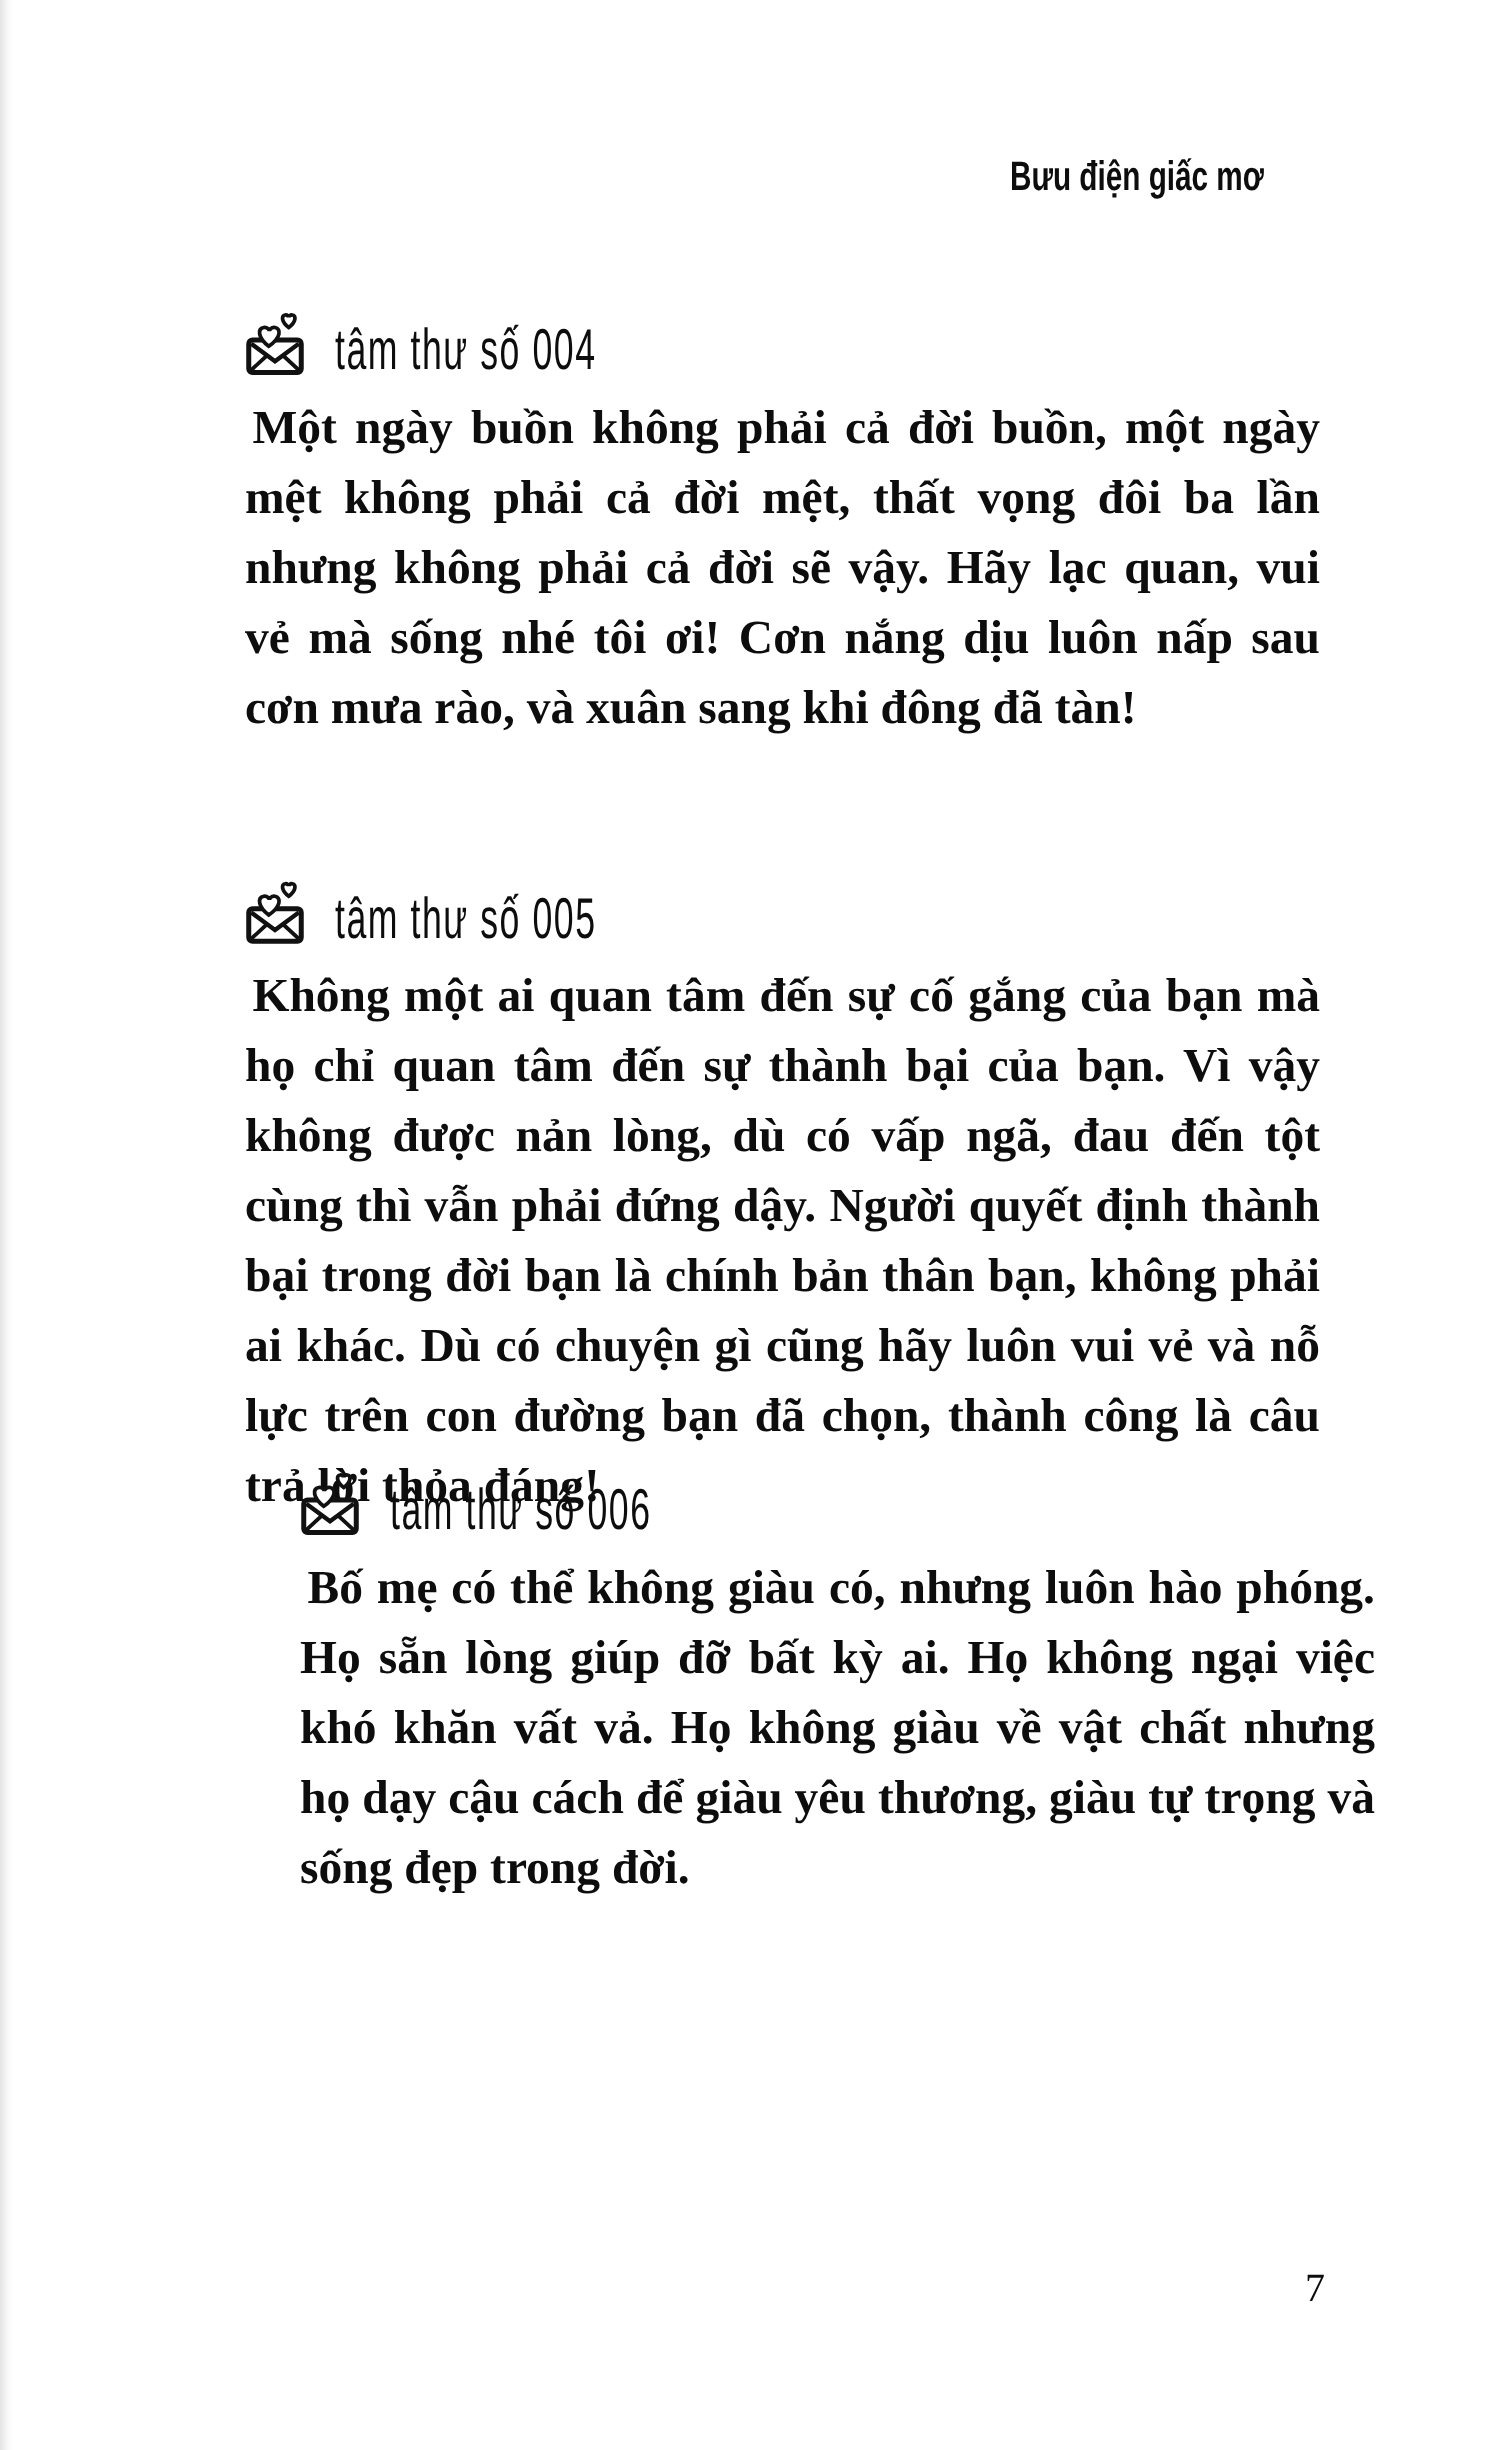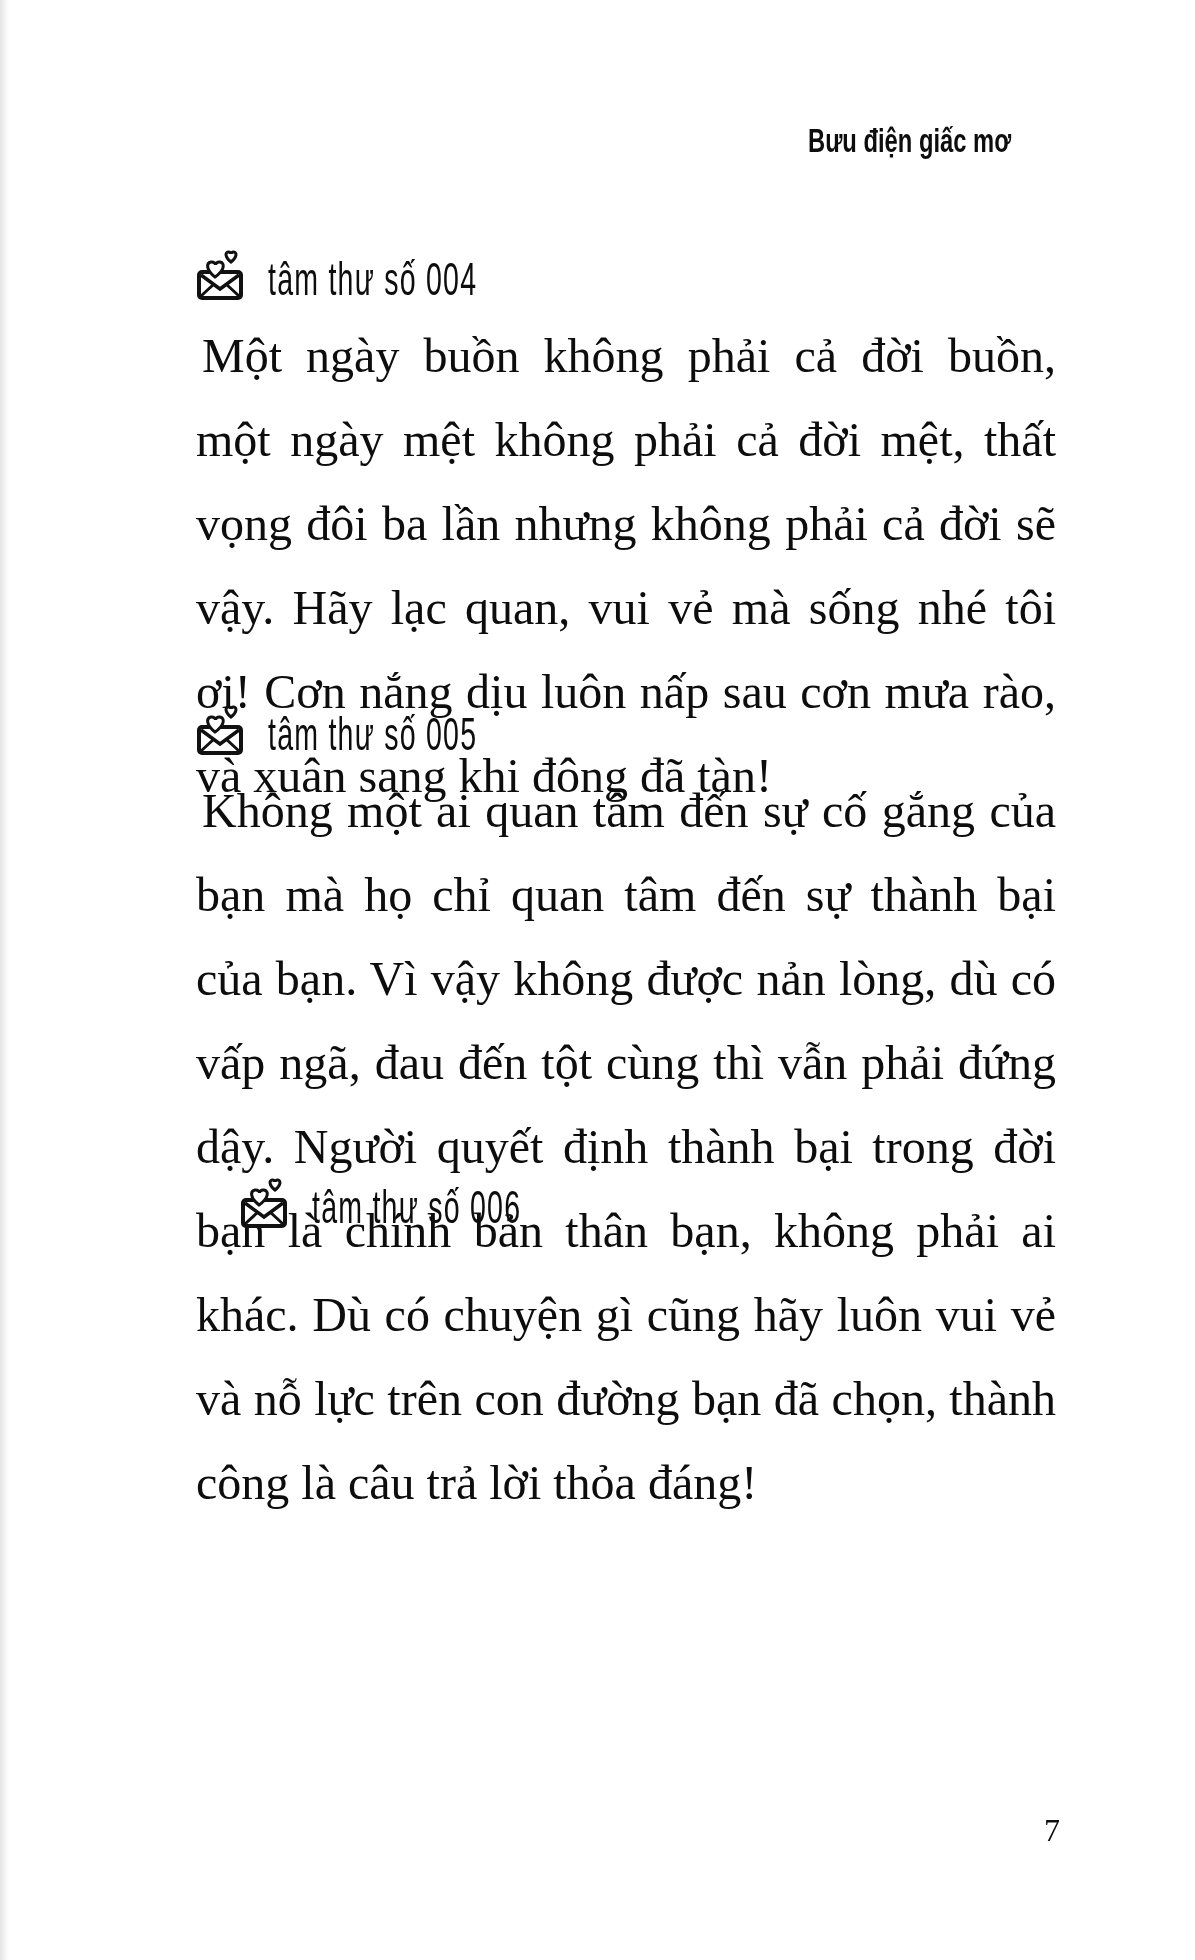--- a/index.html
+++ b/index.html
@@ -55,23 +55,23 @@
       line-height: 46px;
       letter-spacing: 2px;
       transform: scaleX(0.62);
       transform-origin: left bottom;
       white-space: nowrap;
       font-weight: normal;
     }
     .section-body {
       margin: 12px 0 0 0;
       font-family: "Liberation Serif", serif;
-      font-weight: normal;
-      font-size: 48px;
-      line-height: 84px;
+      font-weight: bold;
+      font-size: 38px;
+      line-height: 56px;
       text-align: justify;
       text-indent: 6px;
     }
     #sec-004 { top: 240px; }
     #sec-005 { top: 695px; }
     #sec-006 { top: 1168px; margin-left: 44px; }
     .page-number {
       position: absolute;
       top: 1812px;
       left: 1044px;
@@ -118,15 +118,16 @@
   <div class="section-heading">
     <svg class="envelope-icon" viewBox="0 0 58 58">
       <rect x="3" y="28" width="42" height="26" rx="3" fill="none" stroke="#111" stroke-width="4"></rect>
       <path d="M5 31 L24 45 L43 31" fill="none" stroke="#111" stroke-width="3.5"></path>
       <path d="M5 52 L18 40 M43 52 L30 40" fill="none" stroke="#111" stroke-width="3"></path>
       <path d="M19 33 C10 26 10 19 15 18 C18 17.5 19.5 20 19.5 21 C19.5 20 21 17.5 24 18 C29 19 29 26 19 33 Z" fill="#fff" stroke="#111" stroke-width="3"></path>
       <path d="M35 18 C29 13.5 29 8.5 32 8 C34 7.6 35 9.5 35 10 C35 9.5 36 7.6 38 8 C41 8.5 41 13.5 35 18 Z" fill="#fff" stroke="#111" stroke-width="3"></path>
     </svg>
     <span class="heading-text">tâm thư số 006</span>
   </div>
+  <p class="section-body">Bố mẹ có thể không giàu có, nhưng luôn hào phóng. Họ sẵn lòng giúp đỡ bất kỳ ai. Họ không ngại việc khó khăn vất vả. Họ không giàu về vật chất nhưng họ dạy cậu cách để giàu yêu thương, giàu tự trọng và sống đẹp trong đời.</p>
 </div>
 
 <div class="page-number">7</div>
 
 </body></html>

